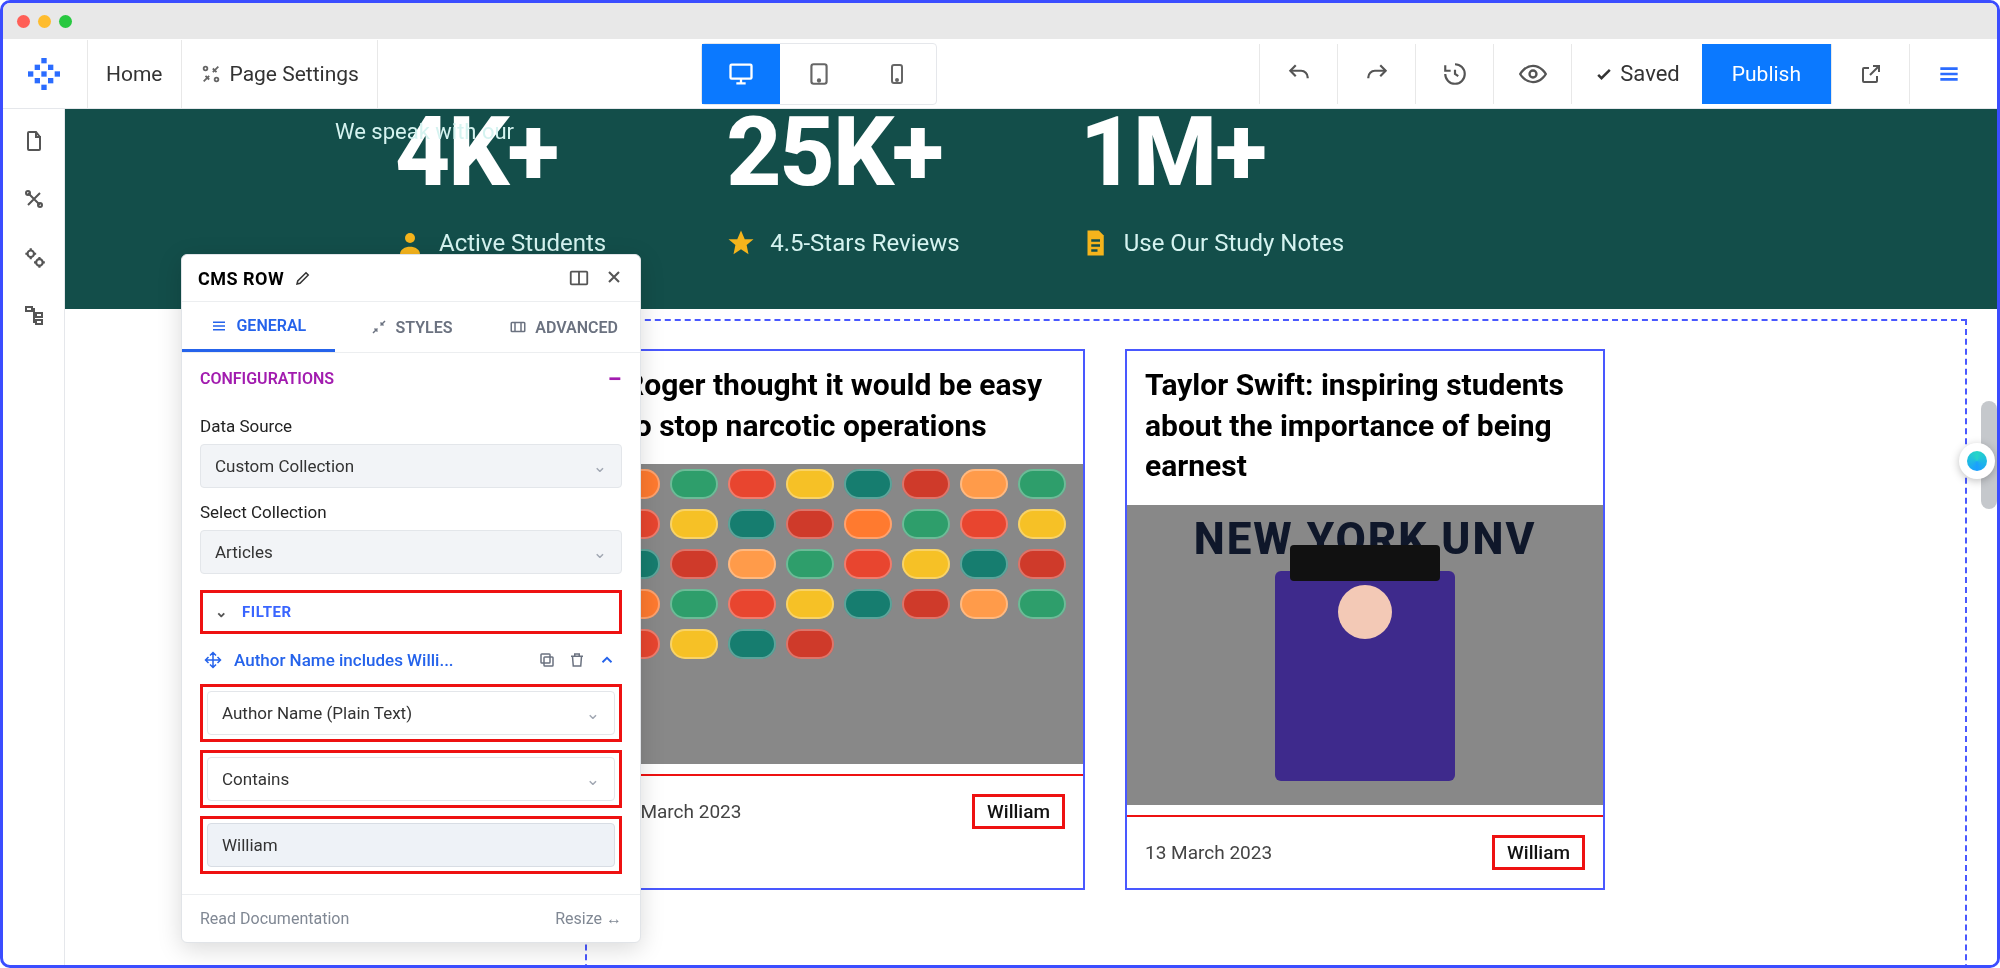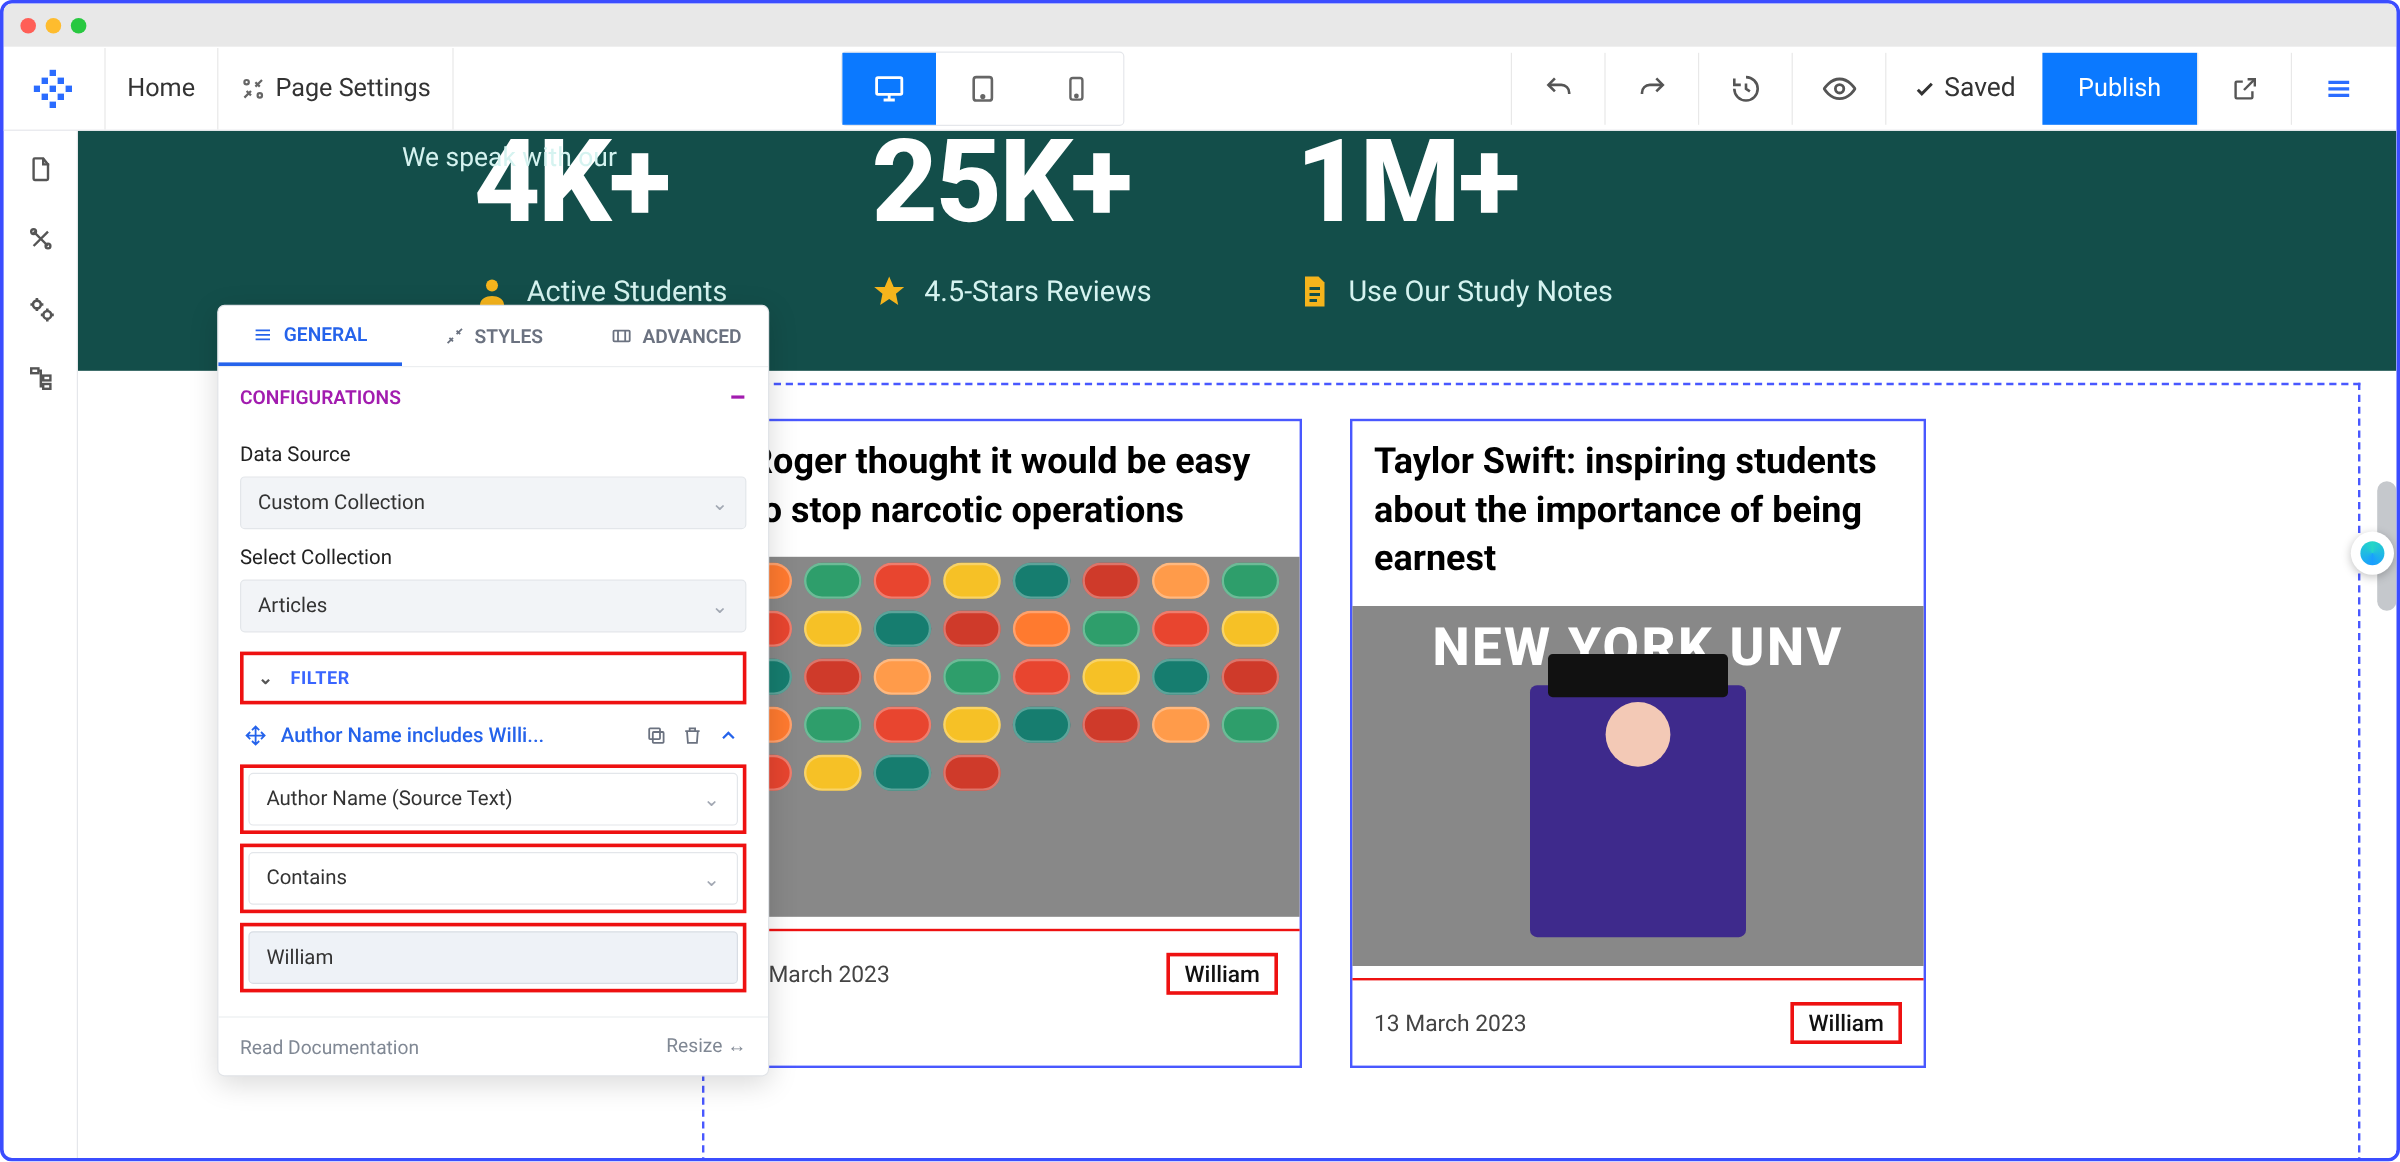--- a/index.html
+++ b/index.html
@@ -46,21 +46,21 @@
 .card .img { height: 300px; background: #888 center/cover; position: relative; overflow:hidden; }
 .card .redline { height: 2px; background: #e11; margin: 10px 0 0; }
 .card .meta { display: flex; justify-content: space-between; align-items: center; padding: 18px; font-size: 19px; color: #444; }
 .card .author { border: 3px solid #e11; padding: 3px 12px; font-weight: 500; color: #111; }
 
 
 .pills-img { background: linear-gradient(45deg,#f7931e,#ef4136,#8bc34a,#009688,#b8860b); display:flex; flex-wrap:wrap; align-content:flex-start;}
 .pill{ width:48px;height:30px;border-radius:15px;margin:5px;box-shadow:inset 0 0 0 2px rgba(255,255,255,.3);}
 
 .nyu-img { background:#6a4fb5; display:flex; flex-direction:column; align-items:center; justify-content:flex-start; }
-.nyu-text { color:#ffffff; font-size:44px; font-weight:800; letter-spacing:2px; margin-top:8px;}
+.nyu-text { color:#0f172a; font-size:44px; font-weight:800; letter-spacing:2px; margin-top:8px;}
 .grad { width:180px; height:210px; background:#3e2a8c; border-radius:6px; margin-top:6px; position:relative;}
 .grad:before{content:"";position:absolute;top:-26px;left:50%;transform:translateX(-50%);width:150px;height:36px;background:#111;border-radius:4px;}
 .grad:after{content:"";position:absolute;top:14px;left:50%;transform:translateX(-50%);width:54px;height:54px;background:#f3c9b6;border-radius:50%;}
 
 
 .panel { position: absolute; left: 116px; top: 145px; width: 460px; background: #fff; border: 1px solid #e1e4e8; border-radius: 6px; box-shadow: 0 6px 24px rgba(0,0,0,.15); z-index: 50; }
 .panel-head { display: flex; align-items: center; padding: 12px 16px; gap: 10px; border-bottom: 1px solid #eceef0; }
 .panel-title { font-size: 18px; font-weight: 700; letter-spacing: .5px; }
 .panel-head-r { margin-left: auto; display: flex; gap: 14px; color: #555; }
 .tabrow { display: flex; border-bottom: 1px solid #eceef0; }
@@ -330,20 +330,35 @@
             <div class="meta">
               <span>13 March 2023</span>
               <span class="author">William</span>
             </div>
           </div>
 
         </div>
       </div>
 
       <div class="panel">
+        <div class="panel-head">
+          <span class="panel-title">CMS ROW</span>
+          <svg width="18" height="18" viewBox="0 0 24 24" fill="none" stroke="#333" stroke-width="2">
+              <path d="M4 20l4-1 11-11-3-3L5 16z"></path>
+            </svg>
+          <div class="panel-head-r">
+            <svg width="22" height="22" viewBox="0 0 24 24" fill="none" stroke="#555" stroke-width="2">
+                <rect x="3" y="5" width="18" height="14" rx="1"></rect>
+                <path d="M12 5v14"></path>
+              </svg>
+            <svg width="20" height="20" viewBox="0 0 24 24" fill="none" stroke="#555" stroke-width="2.5">
+                <path d="M6 6l12 12M18 6L6 18"></path>
+              </svg>
+          </div>
+        </div>
         <div class="tabrow">
           <div class="ptab active">
             <svg width="18" height="18" viewBox="0 0 24 24" fill="none" stroke="currentColor" stroke-width="2">
                 <path d="M4 7h16M4 12h16M4 17h16"></path>
               </svg>
             <span>GENERAL</span>
           </div>
           <div class="ptab">
             <svg width="18" height="18" viewBox="0 0 24 24" fill="none" stroke="currentColor" stroke-width="2">
                 <path d="M14 6l4 4M6 14l4 4M4 20l6-6M20 4l-6 6"></path>
@@ -401,21 +416,21 @@
               </span>
             <span class="ic blue">
                 <svg width="18" height="18" viewBox="0 0 24 24" fill="none" stroke="currentColor" stroke-width="2.5">
                   <path d="M6 15l6-6 6 6"></path>
                 </svg>
               </span>
           </div>
 
           <div class="red-field">
             <div class="sel">
-              <span>Author Name (Source Text)</span>
+              <span>Author Name (Plain Text)</span>
               <span class="chev">⌄</span>
             </div>
           </div>
           <div class="red-field">
             <div class="sel">
               <span>Contains</span>
               <span class="chev">⌄</span>
             </div>
           </div>
           <div class="red-field">

